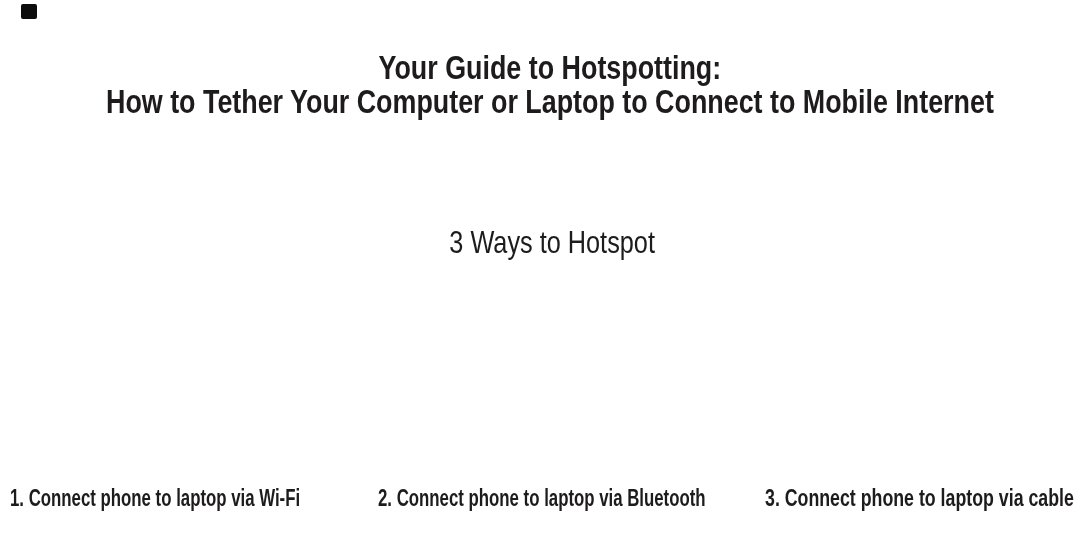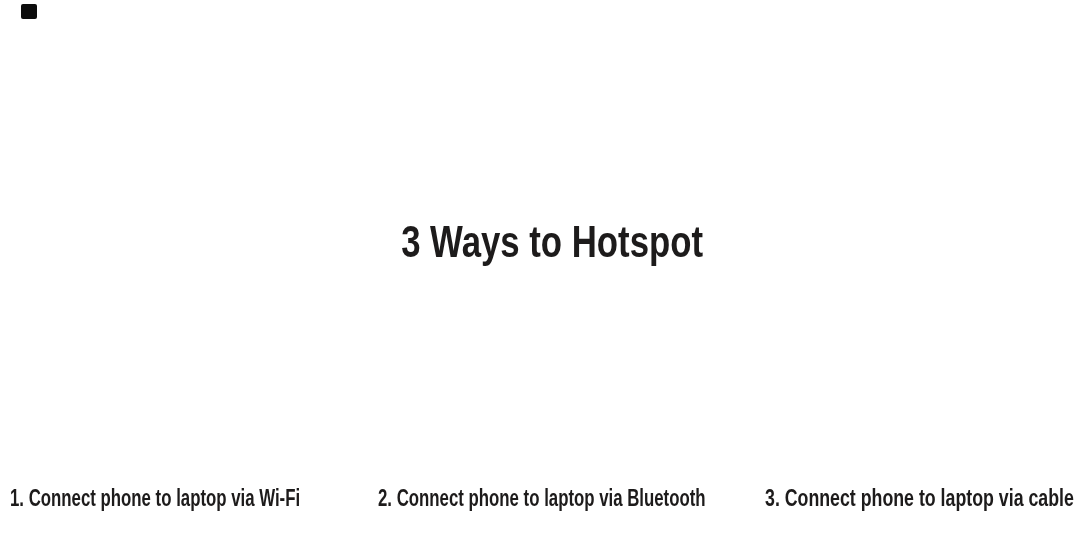--- a/index.html
+++ b/index.html
@@ -39,22 +39,22 @@
     display: inline-block;
     white-space: nowrap;
     transform: scaleX(0.79);
     transform-origin: 50% 50%;
   }
   .section-heading {
     position: absolute;
     top: 222px;
     left: 24px;
     right: 0;
-    font-weight: bold;
-    font-size: 44px;
+    font-weight: normal;
+    font-size: 32px;
     line-height: 40px;
   }
   .caption {
     position: absolute;
     top: 484px;
     font-size: 24px;
     font-weight: bold;
     white-space: nowrap;
     transform-origin: 0 50%;
   }
@@ -62,20 +62,28 @@
   .caption-2 { left: 378px; transform: scaleX(0.70); }
   .caption-3 { left: 765px; transform: scaleX(0.74); }
 </style>
 </head>
 <body>
 
 <div class="page">
 
   <div class="corner-marker"></div>
 
+  <div class="title-block">
+    <div class="flex-center-line">
+      <span class="condensed">Your Guide to Hotspotting:</span>
+    </div>
+    <div class="flex-center-line">
+      <span class="condensed">How to Tether Your Computer or Laptop to Connect to Mobile Internet</span>
+    </div>
+  </div>
 
   <div class="section-heading flex-center-line">
     <span class="condensed">3 Ways to Hotspot</span>
   </div>
 
   <div class="caption caption-1">1. Connect phone to laptop via Wi-Fi</div>
 
   <div class="caption caption-2">2. Connect phone to laptop via Bluetooth</div>
 
   <div class="caption caption-3">3. Connect phone to laptop via cable</div>

